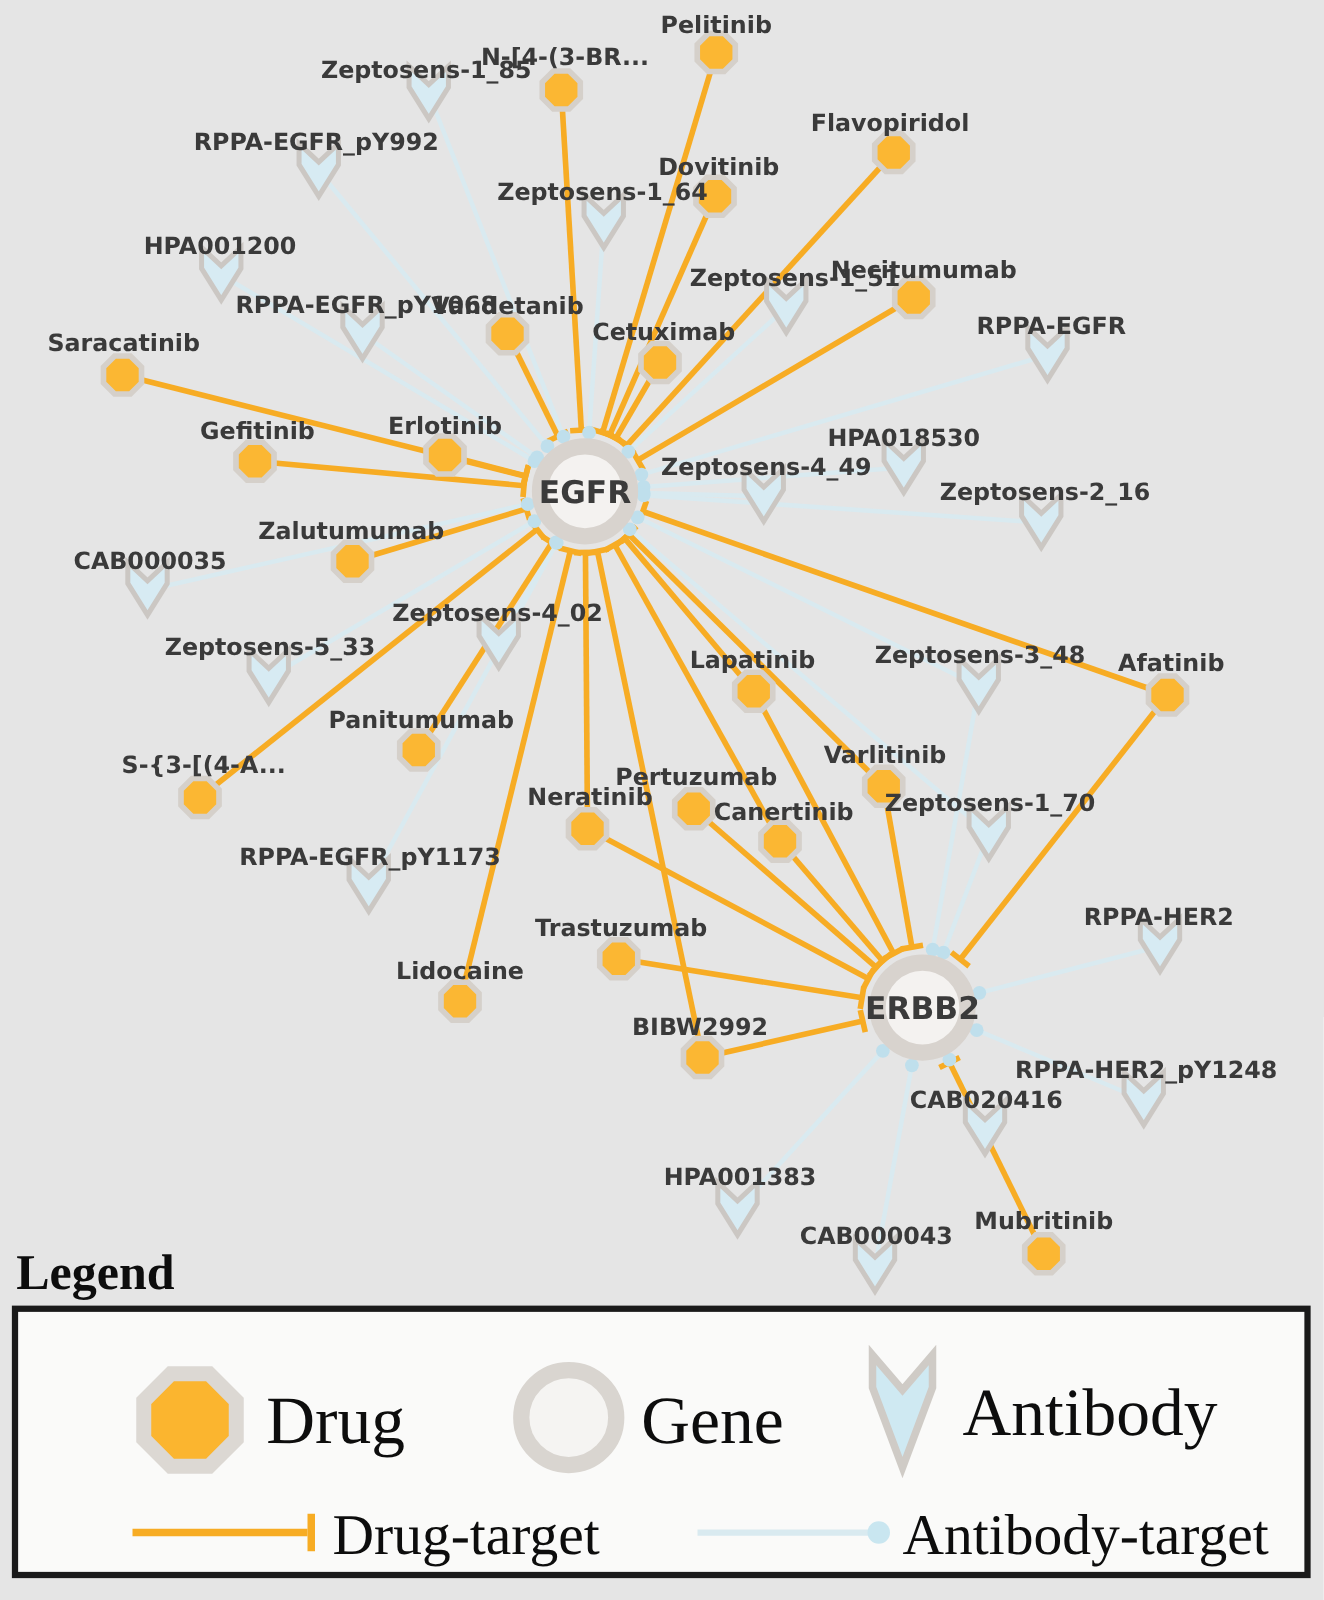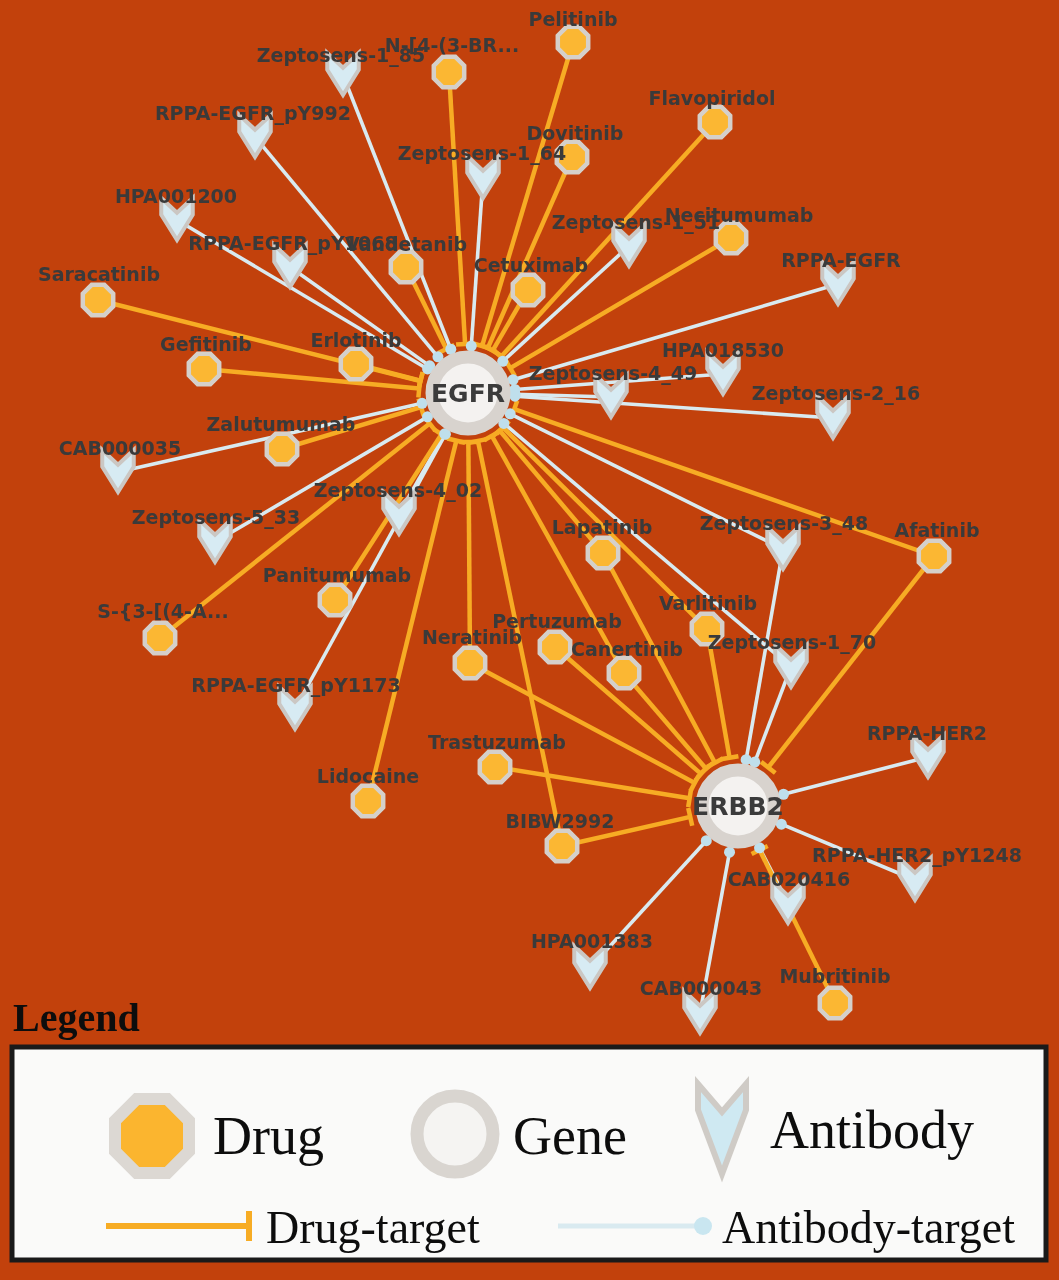--- a/index.html
+++ b/index.html
@@ -1,16 +1,16 @@
 <!DOCTYPE html>
 <html><head>
 <meta charset="utf-8">
 <style>
   html,body{margin:0;padding:0;background:#fafaf9;}
-  .stage{position:relative;width:1059px;height:1280px;background:#c2410c;overflow:hidden;
+  .stage{position:relative;width:1059px;height:1280px;background:#e5e5e5;overflow:hidden;
          font-family:"DejaVu Sans",sans-serif;}
   svg text.node-label{font-family:"DejaVu Sans",sans-serif;font-weight:700;fill:#3a3a3a;}
   svg text.gene-label{font-family:"DejaVu Sans",sans-serif;font-weight:700;fill:#3b3b3b;}
   svg text.legend-title{font-family:"Liberation Serif",serif;font-weight:700;fill:#0d0d0d;}
   svg text.legend-item{font-family:"Liberation Serif",serif;fill:#0d0d0d;}
 </style>
 </head>
 <body>
 
 <div class="stage">

